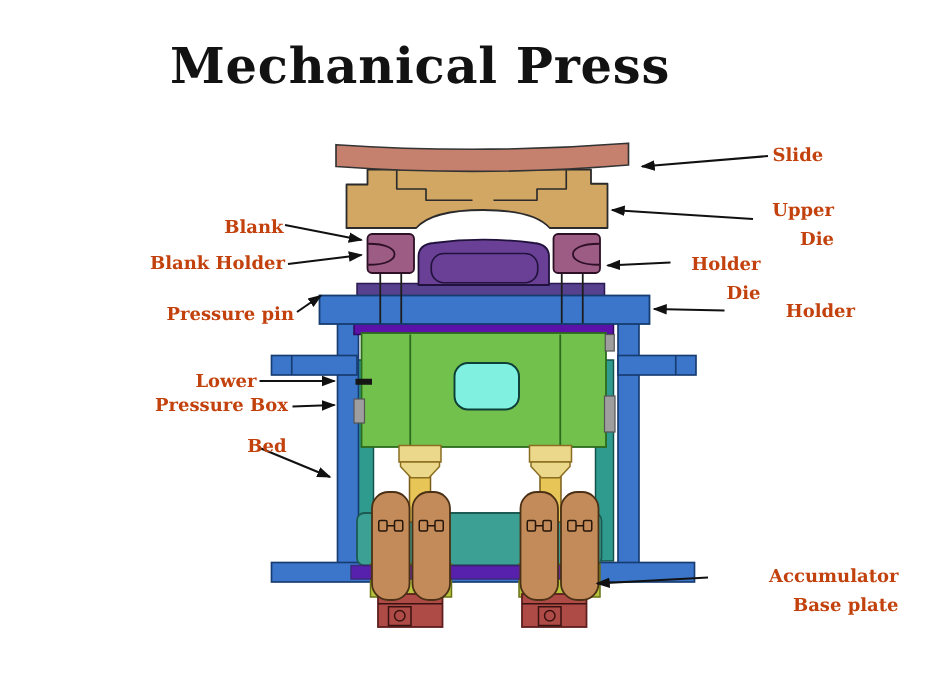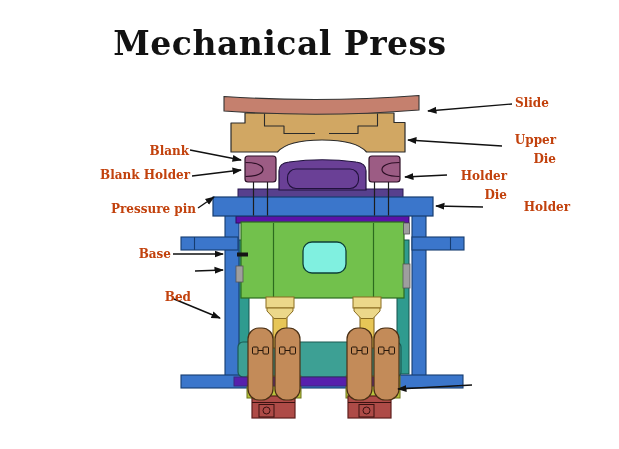--- a/index.html
+++ b/index.html
@@ -159,29 +159,34 @@
       <line x1="457" y1="207" x2="410" y2="206" marker-end="url(#ah)"></line>
       <line x1="446" y1="385" x2="372" y2="389" marker-end="url(#ah)"></line>
     </g>
   </svg>
 
   <div id="title">Mechanical Press</div>
 
   <div class="lbl right-align" style="right:456px;top:142px">Blank</div>
   <div class="lbl right-align" style="right:449px;top:200px">Pressure pin</div>
   <div class="lbl right-align" style="right:455px;top:166px">Blank Holder</div>
-  <div class="lbl right-align" style="right:474px;top:245px">Base</div>
+  <div class="lbl right-align" style="right:474px;top:245px">Lower</div>
+  <div class="lbl right-align" style="right:453px;top:261px">Pressure Box</div>
   <div class="lbl right-align" style="right:454px;top:288px">Bed</div>
 
   <div class="lbl" style="left:489px;top:94px">Slide</div>
   <div class="lbl center" style="left:476px;top:131px;width:54px">
     <span>Upper</span><br>
     <span>Die</span>
   </div>
   <div class="lbl center" style="left:423px;top:167px;width:58px">
     <span>Holder</span><br>
     <span>Die</span>
   </div>
   <div class="lbl center" style="left:458px;top:198px;width:86px">
     <span>Holder</span><br>
   </div>
+  <div class="lbl center" style="left:445px;top:375px;width:128px">
+    <span>Accumulator</span><br>
+    <span>Base plate</span>
+  </div>
 
 </div>
 
 </body></html>

